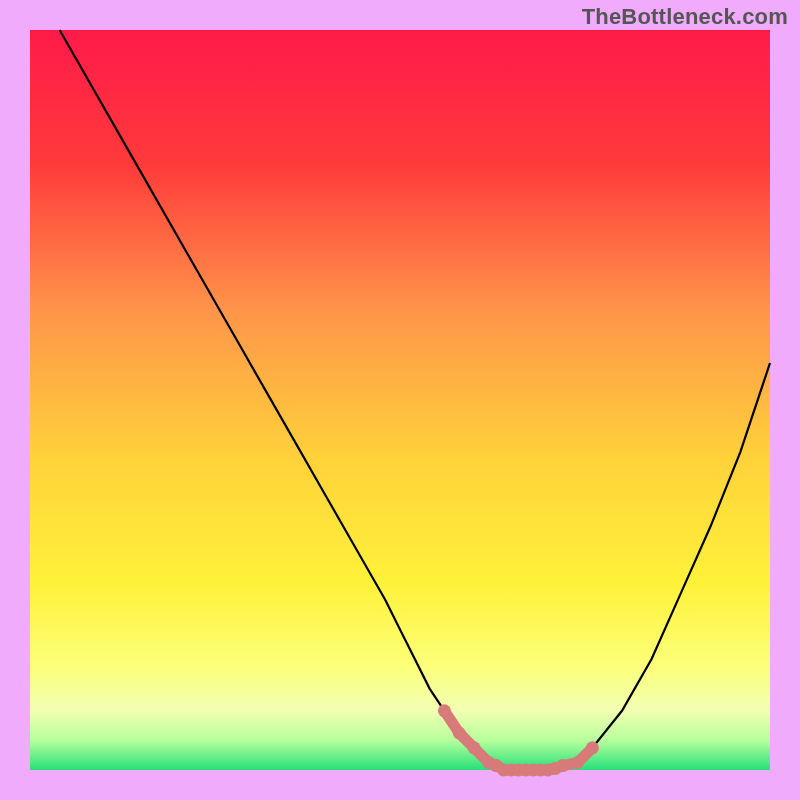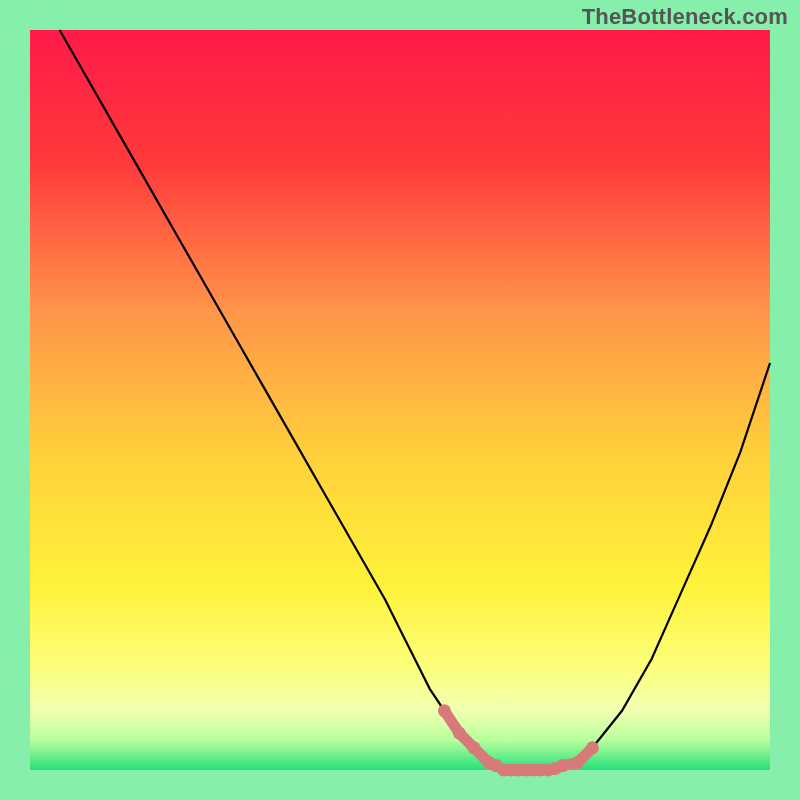--- a/index.html
+++ b/index.html
@@ -8,21 +8,21 @@
     width: 800px;
     height: 800px;
     overflow: hidden;
     background: #000;
     font-family: -apple-system, BlinkMacSystemFont, "Segoe UI", Arial, sans-serif;
   }
   .frame {
     position: relative;
     width: 800px;
     height: 800px;
-    background: #86efac;
+    background: #f0abfc;
   }
   .watermark {
     position: absolute;
     top: 4px;
     right: 12px;
     color: #555;
     font-size: 22px;
     font-weight: 600;
     letter-spacing: 0.2px;
   }

